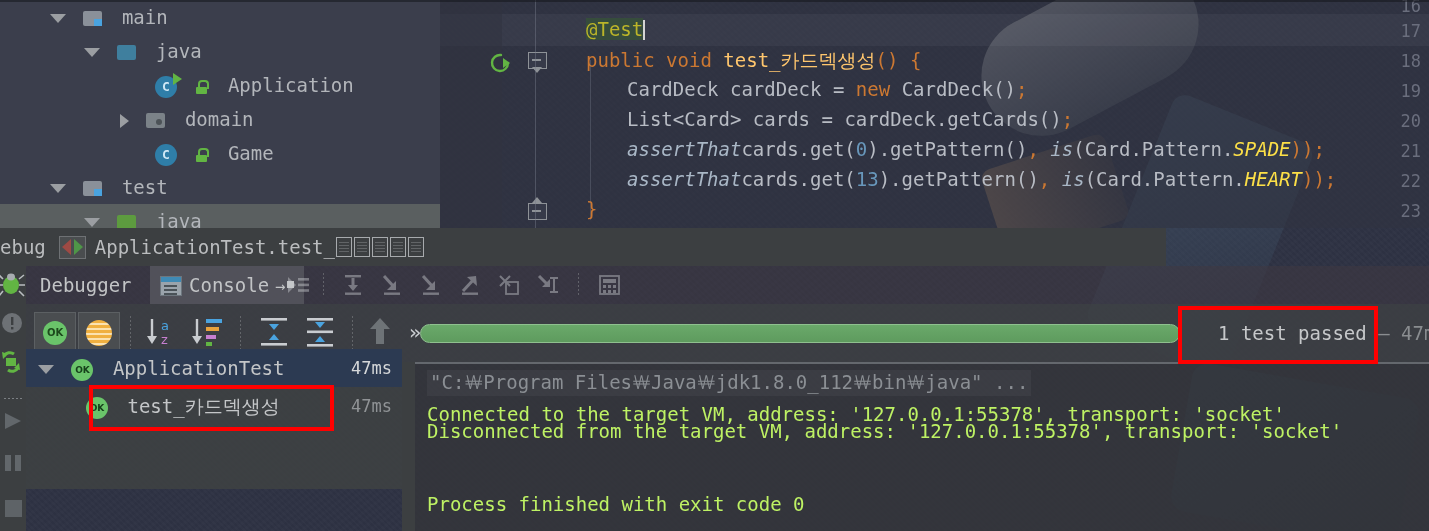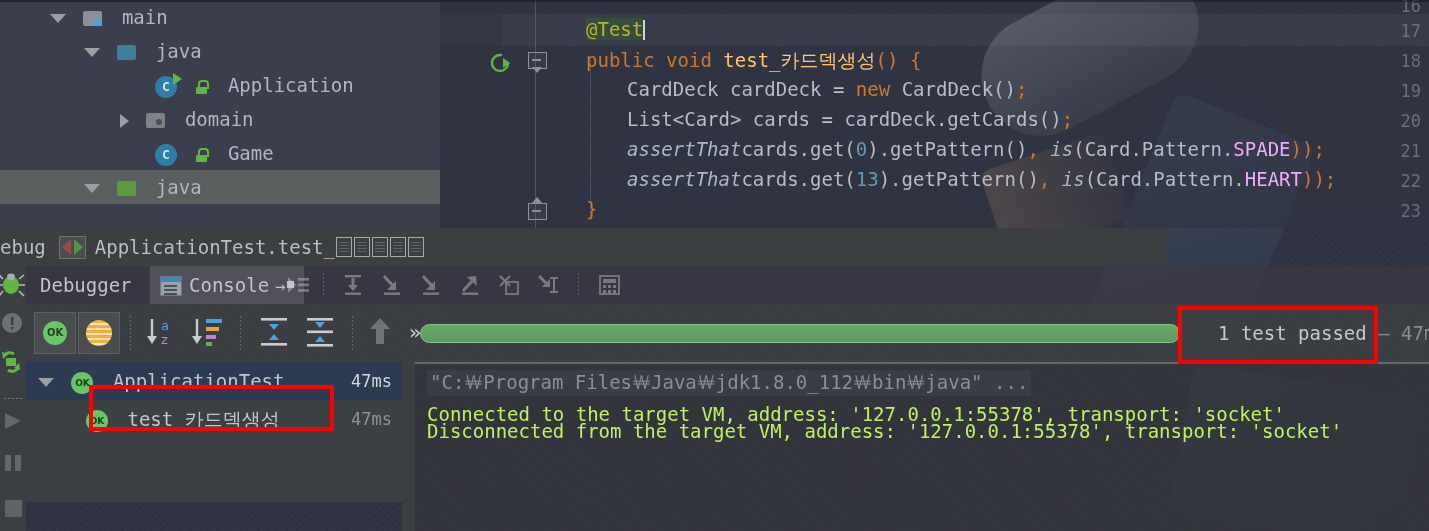--- a/index.html
+++ b/index.html
@@ -76,21 +76,21 @@
   .code{position:absolute;left:440px;top:0;width:989px;height:228px;}
   .gutter{position:absolute;left:0;top:0;width:62px;height:228px;background:rgba(49,51,64,.55);}
   .ln{position:absolute;right:8px;color:#6a6e7d;font-size:17px;font-family:"DejaVu Sans Mono","Liberation Mono",monospace;}
   .guideline{position:absolute;left:95px;top:0;width:1px;height:228px;background:rgba(120,125,140,.45);}
   .guideline2{position:absolute;left:150px;top:60px;width:1px;height:160px;background:rgba(120,125,140,.35);}
   .crow{position:absolute;left:0;white-space:pre;font-size:19px;
         font-family:"DejaVu Sans Mono","Liberation Mono",monospace;color:#b8bcc4;}
   .kw{color:#cc7832;}
   .num{color:#6897bb;}
   .it{font-style:italic;color:#a9b7c6;}
-  .stat{color:#f0abfc;}
+  .stat{font-style:italic;color:#fde047;}
   .punc{color:#cc7832;}
   .ann{color:#bbb529;}
   .sel-hl{background:rgba(54,80,58,.85);}
   .caret{display:inline-block;width:2px;height:20px;background:#d4d4d4;vertical-align:-4px;}
   .run-arrow{position:absolute;left:50px;top:52px;width:22px;height:22px;}
   .fold-minus{position:absolute;left:88px;width:17px;height:15px;border:1px solid #8e9297;background:rgba(60,63,78,.6);}
   .fold-minus:after{content:"";position:absolute;left:3px;top:6px;width:9px;height:2px;background:#8e9297;}
   .fold-minus.tip:before{content:"";position:absolute;left:3px;top:14px;width:0;height:0;
      border-left:5px solid transparent;border-right:5px solid transparent;border-top:6px solid #8e9297;}
   .fold-minus.tipup:before{content:"";position:absolute;left:3px;top:-7px;width:0;height:0;
@@ -145,21 +145,21 @@
            background:repeating-linear-gradient(#f0b040 0 3px,#fbe2b0 3px 5px);}
   .tbar-ico{position:absolute;top:12px;height:32px;}
   .progress{
     position:absolute;top:20px;height:19px;border-radius:10px;
     background:linear-gradient(#6aa96a,#5e9b5e);border:1px solid #8fc08f;box-sizing:border-box;
   }
   .resultlbl{position:absolute;font-size:19px;color:#c6c8ca;white-space:nowrap;
              font-family:"DejaVu Sans Mono","Liberation Mono",monospace;}
 
   
-  .treepanel{position:absolute;left:26px;top:362px;width:376px;height:140px;background:rgba(62,65,67,.9);}
+  .treepanel{position:absolute;left:26px;top:349px;width:376px;height:140px;background:rgba(62,65,67,.9);}
   .trow{position:relative;height:38px;line-height:38px;white-space:nowrap;font-size:19px;color:#c4c6c8;
         font-family:"DejaVu Sans Mono","Liberation Mono",monospace;}
   .trow.selected{background:#2c3a52;}
   .tms{position:absolute;right:10px;font-size:17px;}
   .gok{display:inline-block;width:22px;height:22px;border-radius:50%;background:#6ac46a;color:#17401b;
        font-size:9px;font-weight:bold;text-align:center;line-height:22px;vertical-align:middle;margin-right:8px;
        font-family:"DejaVu Sans","Liberation Sans",sans-serif;}
   .vdiv{position:absolute;left:402px;top:362px;width:13px;height:169px;background:#3c3f41;}
 
   
@@ -218,20 +218,25 @@
         <span class="ico fold dgray"></span>
         <span>domain</span>
       </div>
 
       <div class="tree-row" style="padding-left:155px;">
         <span class="ico cls">C</span>
         <span class="lock"></span>
         <span>Game</span>
       </div>
 
+      <div class="tree-row" style="padding-left:50px;">
+        <span class="tri"></span>
+        <span class="ico fold gray"></span>
+        <span>test</span>
+      </div>
 
       <div class="tree-row sel" style="padding-left:84px;">
         <span class="tri"></span>
         <span class="ico fold green"></span>
         <span>java</span>
       </div>
     </div>
 
     <div class="code">
       <div class="line17bg"></div>
@@ -476,18 +481,19 @@
   </div>
   <div class="vdiv"></div>
 
   <div class="console">
     <div class="console-tint"></div>
     <div class="ctopline"></div>
     <div class="cline dim" style="top:8px;">"C:￦Program Files￦Java￦jdk1.8.0_112￦bin￦java" ...</div>
     <div class="cline" style="top:41px;">Connected to the target VM, address: '127.0.0.1:55378', transport: 'socket'</div>
     <div class="cline" style="top:58px;">Disconnected from the target VM, address: '127.0.0.1:55378', transport: 'socket'</div>
     <div class="cline" style="top:101px;"></div>
+    <div class="cline" style="top:131px;">Process finished with exit code 0</div>
   </div>
 
   <div class="redbox" style="left:1178px;top:306px;width:200px;height:58px;"></div>
   <div class="redbox" style="left:89px;top:385px;width:245px;height:46px;"></div>
 
 </div>
 
 </body></html>

